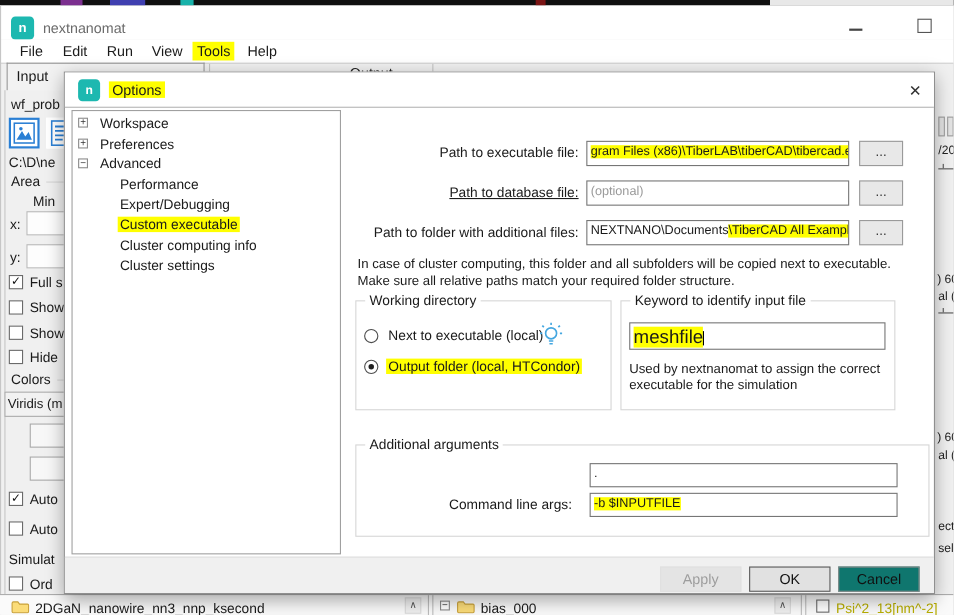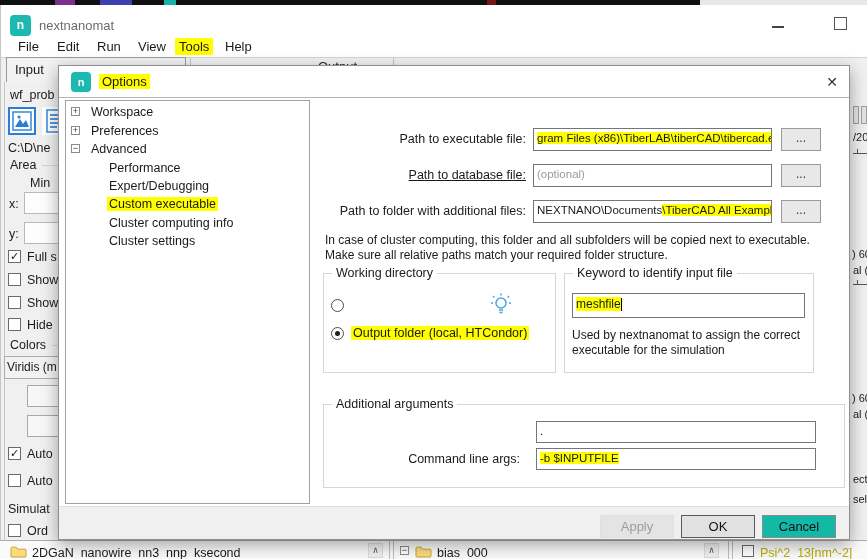--- a/index.html
+++ b/index.html
@@ -73,21 +73,21 @@
   .browse{position:absolute;width:40px;height:23px;background:#e8e8e8;border:1px solid #9a9a9a;
           text-align:center;line-height:19px;font-size:12px;color:#333;}
   .note{position:absolute;font-size:12px;white-space:nowrap;}
   .radio{position:absolute;width:13px;height:13px;border:1px solid #4d4d4d;border-radius:50%;background:#fff;}
   .radio.sel::after{content:"";position:absolute;left:3px;top:3px;width:5px;height:5px;border-radius:50%;background:#1f1f1f;}
   .rlabel{position:absolute;font-size:12.5px;white-space:nowrap;padding:0 2px;}
   #dlg-footer{left:0;top:440px;width:790px;height:33px;background:#f0f0f0;border-top:1px solid #dfdfdf;}
   .dbtn{position:absolute;width:74px;height:23px;text-align:center;line-height:21px;font-size:13px;}
   #btn-apply{left:541px;top:8px;background:#e4e4e4;border:1px solid #e0e0e0;color:#9d9d9d;}
   #btn-ok{left:622px;top:8px;background:#e1e1e1;border:1px solid #5a5a5a;color:#111;}
-  #btn-cancel{left:703px;top:8px;background:#14b8a6;border:1px solid #8a8a8a;color:#111;}
+  #btn-cancel{left:703px;top:8px;background:#0f766e;border:1px solid #8a8a8a;color:#111;}
   .caret{display:inline-block;width:1px;height:13px;background:#000;vertical-align:middle;}
   #olive-item{color:#b8ae00;}
 </style>
 </head>
 <body>
 
 <div id="screen">
 
   <div class="abs" id="topstrip">
     <div class="topfrag" style="left:55px;width:20px;background:#7b2f8f;"></div>
@@ -265,39 +265,40 @@
     </div>
     <div class="browse" style="left:722px;top:134px;">...</div>
 
     <div class="note" style="left:266px;top:182px;">Make sure all relative paths match your required folder structure.</div>
     <div class="note" style="left:266px;top:167px;">In case of cluster computing, this folder and all subfolders will be copied next to executable.</div>
 
     <div class="gbox" style="left:264px;top:207px;width:233px;height:100px;">
       <span class="legend">Working directory</span>
     </div>
     <div class="radio" style="left:272px;top:233px;"></div>
+    <div class="rlabel" style="left:292px;top:232px;">Next to executable (local)</div>
     <svg class="abs" style="left:430px;top:226px;" width="24" height="24" viewBox="0 0 24 24">
       <g stroke="#45a7e0" stroke-width="1.5" fill="none">
         <circle cx="12" cy="11" r="5"></circle>
         <line x1="12" y1="1.5" x2="12" y2="4" stroke-dasharray="2 1.5"></line>
         <line x1="4" y1="4" x2="6" y2="6" stroke-dasharray="2 1.5"></line>
         <line x1="20" y1="4" x2="18" y2="6" stroke-dasharray="2 1.5"></line>
         <line x1="2" y1="11" x2="5" y2="11" stroke-dasharray="2 1.5"></line>
         <line x1="22" y1="11" x2="19" y2="11" stroke-dasharray="2 1.5"></line>
         <line x1="10" y1="18" x2="14" y2="18"></line>
         <line x1="10.5" y1="20.5" x2="13.5" y2="20.5"></line>
       </g>
     </svg>
     <div class="radio sel" style="left:272px;top:261px;"></div>
     <div class="rlabel hl" style="left:292px;top:260px;">Output folder (local, HTCondor)</div>
 
     <div class="gbox" style="left:505px;top:207px;width:250px;height:100px;">
       <span class="legend">Keyword to identify input file</span>
     </div>
-    <div class="tinput" style="left:513px;top:227px;width:233px;height:25px;font-size:12px;">
+    <div class="tinput" style="left:513px;top:227px;width:233px;height:25px;font-size:17px;">
       <span class="hl">meshfile</span><span class="caret"></span>
     </div>
     <div class="note" style="left:513px;top:262px;">Used by nextnanomat to assign the correct</div>
     <div class="note" style="left:513px;top:277px;">executable for the simulation</div>
 
     <div class="gbox" style="left:264px;top:338px;width:522px;height:84px;">
       <span class="legend">Additional arguments</span>
     </div>
     <div class="tinput" style="left:477px;top:355px;width:280px;height:22px;">.</div>
     <div class="flabel" style="right:329px;top:386px;">Command line args:</div>

